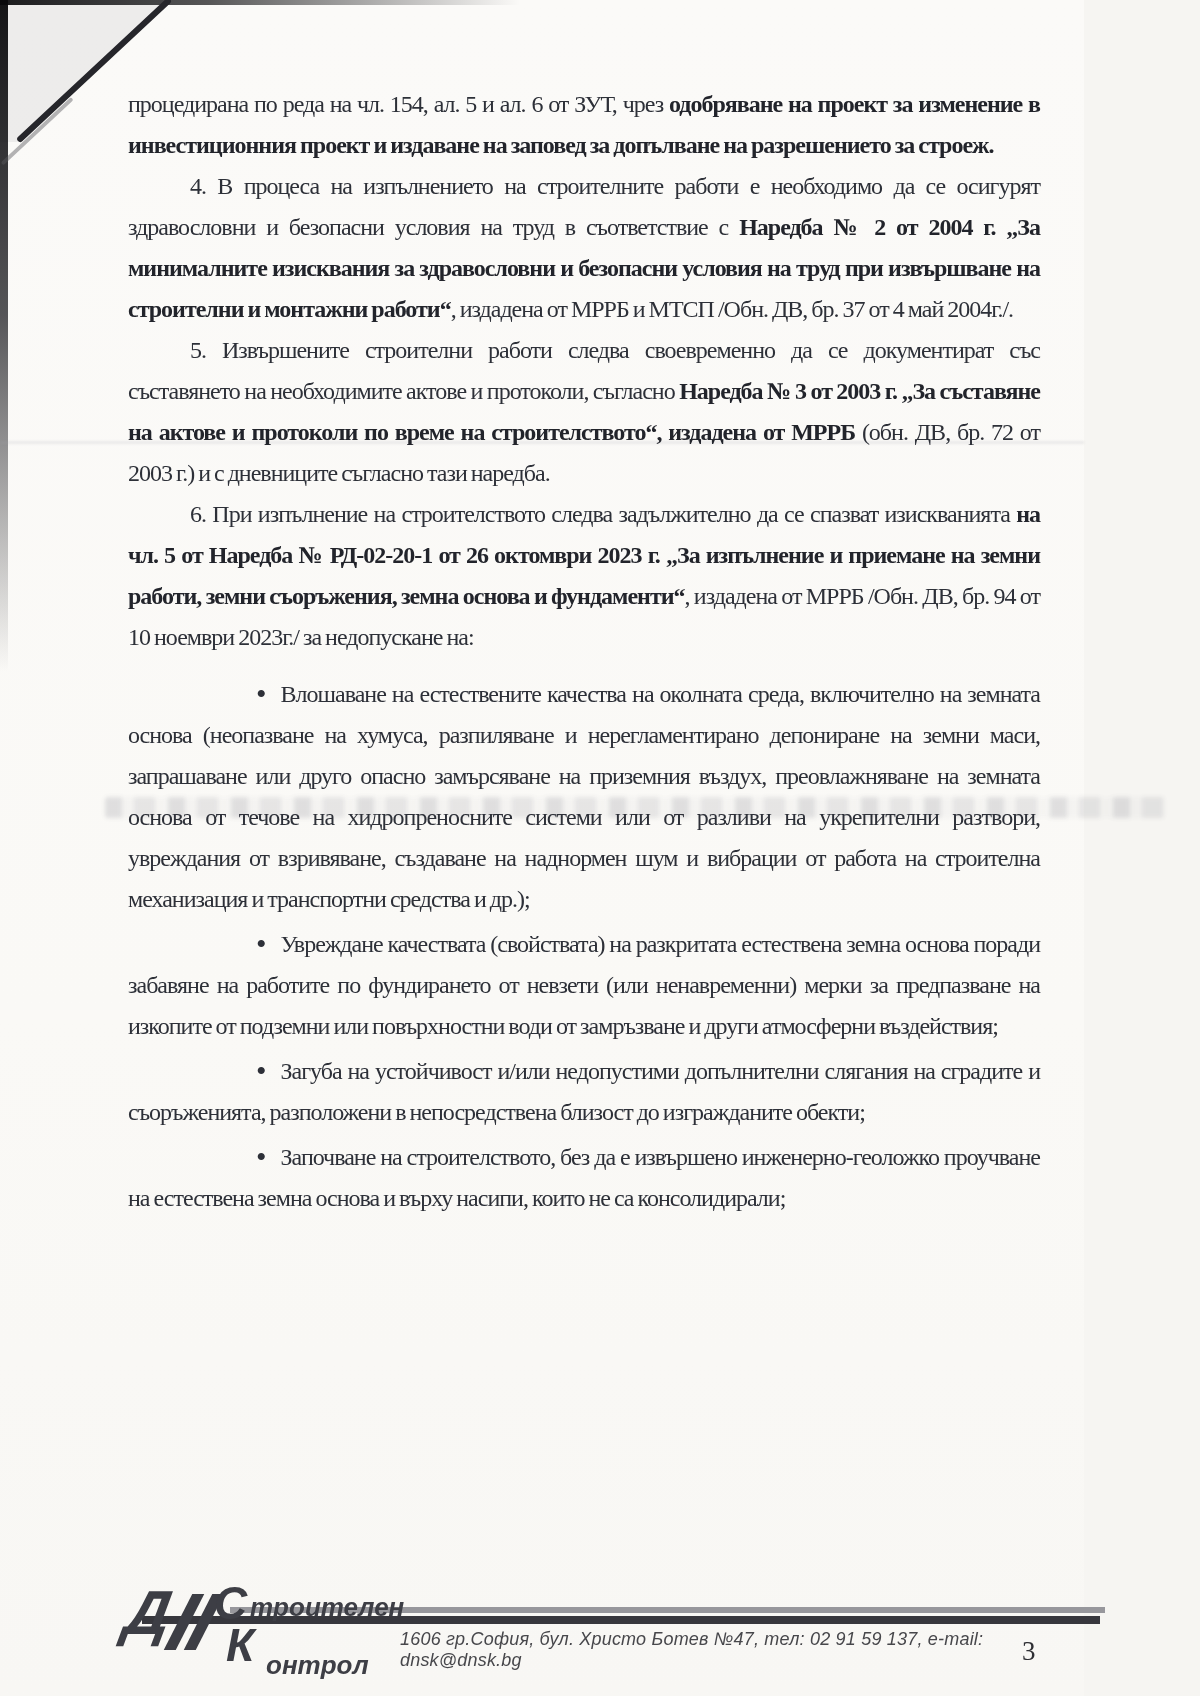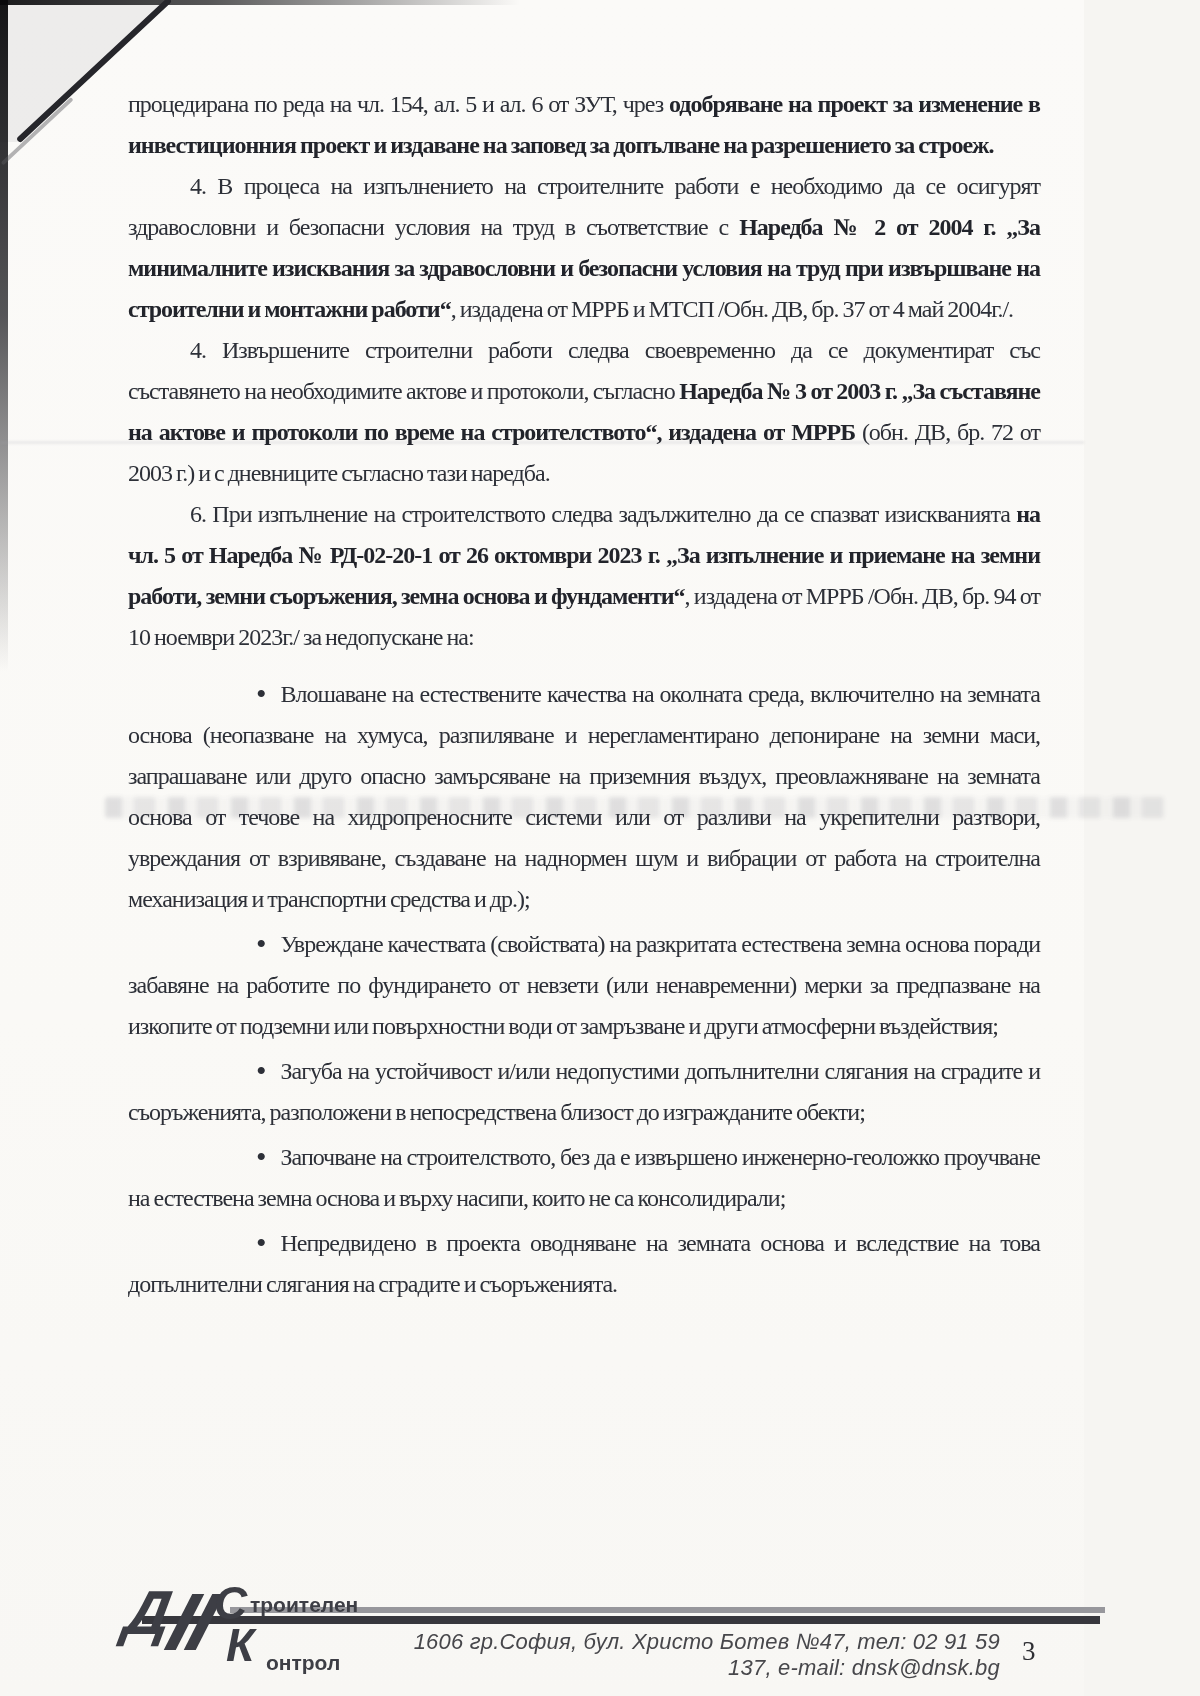--- a/index.html
+++ b/index.html
@@ -74,27 +74,27 @@
   .logo{position:absolute;left:126px;top:1586px;width:360px;height:88px;color:#3d3e45;
         font-family:"Liberation Sans", sans-serif;}
   .logo .d{position:absolute;left:0;top:-4px;font-size:62px;font-weight:700;font-style:italic;
            transform:skewX(-10deg);line-height:1;}
   .logo .slash{position:absolute;width:12px;height:56px;background:#3d3e45;transform:skewX(-27deg);}
   .logo .s1{left:52px;top:8px;}
   .logo .s2{left:72px;top:8px;}
   .logo .big{position:absolute;font-size:46px;font-weight:700;font-style:italic;line-height:1;}
   .logo .c-big{left:88px;top:-6px;}
   .logo .k-big{left:100px;top:36px;}
-  .logo .small{position:absolute;font-size:21px;font-weight:700;line-height:1;}
+  .logo .small{position:absolute;font-size:26px;font-weight:700;font-style:italic;line-height:1;}
   .logo .l1{left:124px;top:8px;}
   .logo .l2{left:140px;top:66px;}
   .footer-address{
     position:absolute;left:400px;top:1629px;width:600px;
     font-family:"Liberation Sans", sans-serif;font-style:italic;
-    font-size:22px;color:#47474b;text-align:right;letter-spacing:.2px;
+    font-size:18px;color:#47474b;text-align:left;letter-spacing:.2px;
   }
   .page-number{
     position:absolute;left:1022px;top:1636px;
     font-size:27px;color:#2f2f34;
   }
 </style>
 </head>
 <body>
 
 <div class="page">
@@ -106,30 +106,29 @@
   <div class="fold-line2"></div>
   <div class="crease-line"></div>
   <div class="bleed-band"></div>
 
   <main class="textblock">
 
     <p class="para no-indent"><span>процедирана по реда на чл. 154, ал. 5 и ал. 6 от ЗУТ, чрез </span><span class="b">одобряване на проект за изменение в инвестиционния проект и издаване на заповед за допълване на разрешението за строеж.</span></p>
 
     <p class="para"><span>4. В процеса на изпълнението на строителните работи е необходимо да се осигурят здравословни и безопасни условия на труд в съответствие с </span><span class="b">Наредба № 2 от 2004 г. „За минималните изисквания за здравословни и безопасни условия на труд при извършване на строителни и монтажни работи“</span><span>, издадена от МРРБ и МТСП /Обн. ДВ, бр. 37 от 4 май 2004г./.</span></p>
 
-    <p class="para"><span>4. Извършените строителни работи следва своевременно да се документират със съставянето на необходимите актове и протоколи, съгласно </span><span class="b">Наредба № 3 от 2003 г. „За съставяне на актове и протоколи по време на строителството“, издадена от МРРБ </span><span>(обн. ДВ, бр. 72 от 2003 г.) и с дневниците съгласно тази наредба.</span></p>
+    <p class="para"><span>5. Извършените строителни работи следва своевременно да се документират със съставянето на необходимите актове и протоколи, съгласно </span><span class="b">Наредба № 3 от 2003 г. „За съставяне на актове и протоколи по време на строителството“, издадена от МРРБ </span><span>(обн. ДВ, бр. 72 от 2003 г.) и с дневниците съгласно тази наредба.</span></p>
 
     <p class="para"><span>6. При изпълнение на строителството следва задължително да се спазват изискванията </span><span class="b">на чл. 5 от Наредба № РД-02-20-1 от 26 октомври 2023 г. „За изпълнение и приемане на земни работи, земни съоръжения, земна основа и фундаменти“</span><span>, издадена от МРРБ /Обн. ДВ, бр. 94 от 10 ноември 2023г./ за недопускане на:</span></p>
 
     <div class="bullets">
       <p class="para bullet"><span class="marker">•</span><span>Влошаване на естествените качества на околната среда, включително на земната основа (неопазване на хумуса, разпиляване и нерегламентирано депониране на земни маси, запрашаване или друго опасно замърсяване на приземния въздух, преовлажняване на земната основа от течове на хидропреносните системи или от разливи на укрепителни разтвори, увреждания от взривяване, създаване на наднормен шум и вибрации от работа на строителна механизация и транспортни средства и др.);</span></p>
       <p class="para bullet"><span class="marker">•</span><span>Увреждане качествата (свойствата) на разкритата естествена земна основа поради забавяне на работите по фундирането от невзети (или ненавременни) мерки за предпазване на изкопите от подземни или повърхностни води от замръзване и други атмосферни въздействия;</span></p>
       <p class="para bullet"><span class="marker">•</span><span>Загуба на устойчивост и/или недопустими допълнителни слягания на сградите и съоръженията, разположени в непосредствена близост до изгражданите обекти;</span></p>
       <p class="para bullet"><span class="marker">•</span><span>Започване на строителството, без да е извършено инженерно-геоложко проучване на естествена земна основа и върху насипи, които не са консолидирали;</span></p>
-      <p class="para bullet"><span class="marker">•</span><span>Непредвидено в проекта оводняване на земната основа и вследствие на това допълнителни слягания на сградите и съоръженията.</span></p>
     </div>
   </main>
 
   <div class="rule-gray"></div>
   <div class="rule-dark"></div>
 
   <div class="logo">
     <span class="d">Д</span>
     <span class="slash s1"></span>
     <span class="slash s2"></span>

